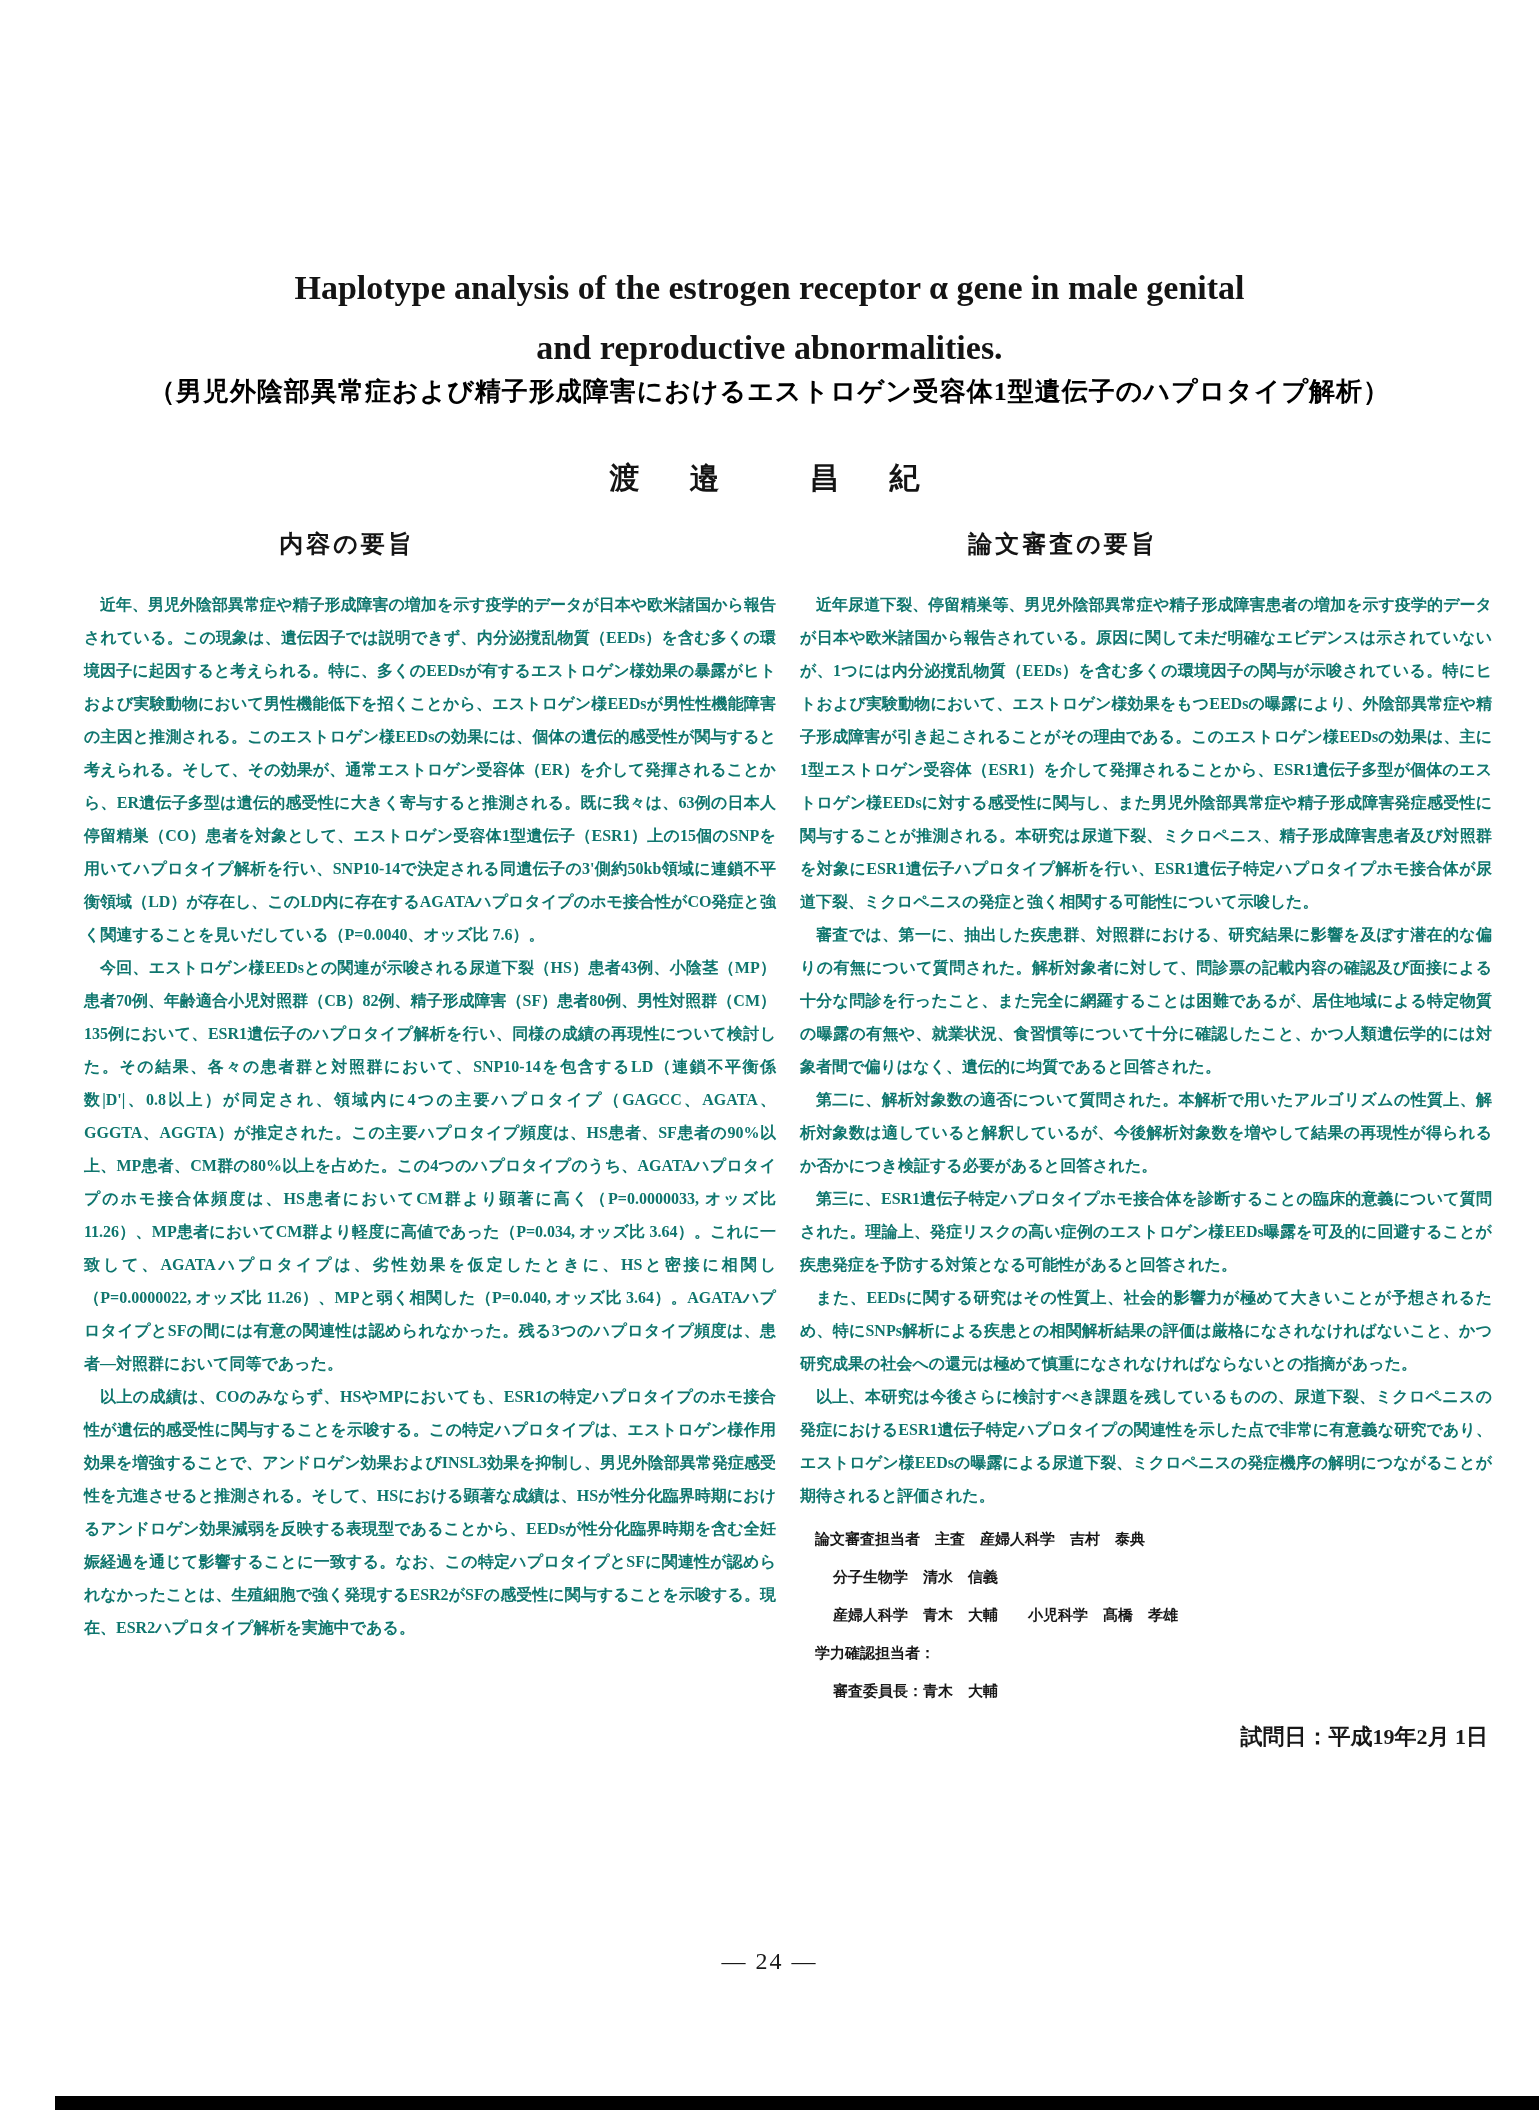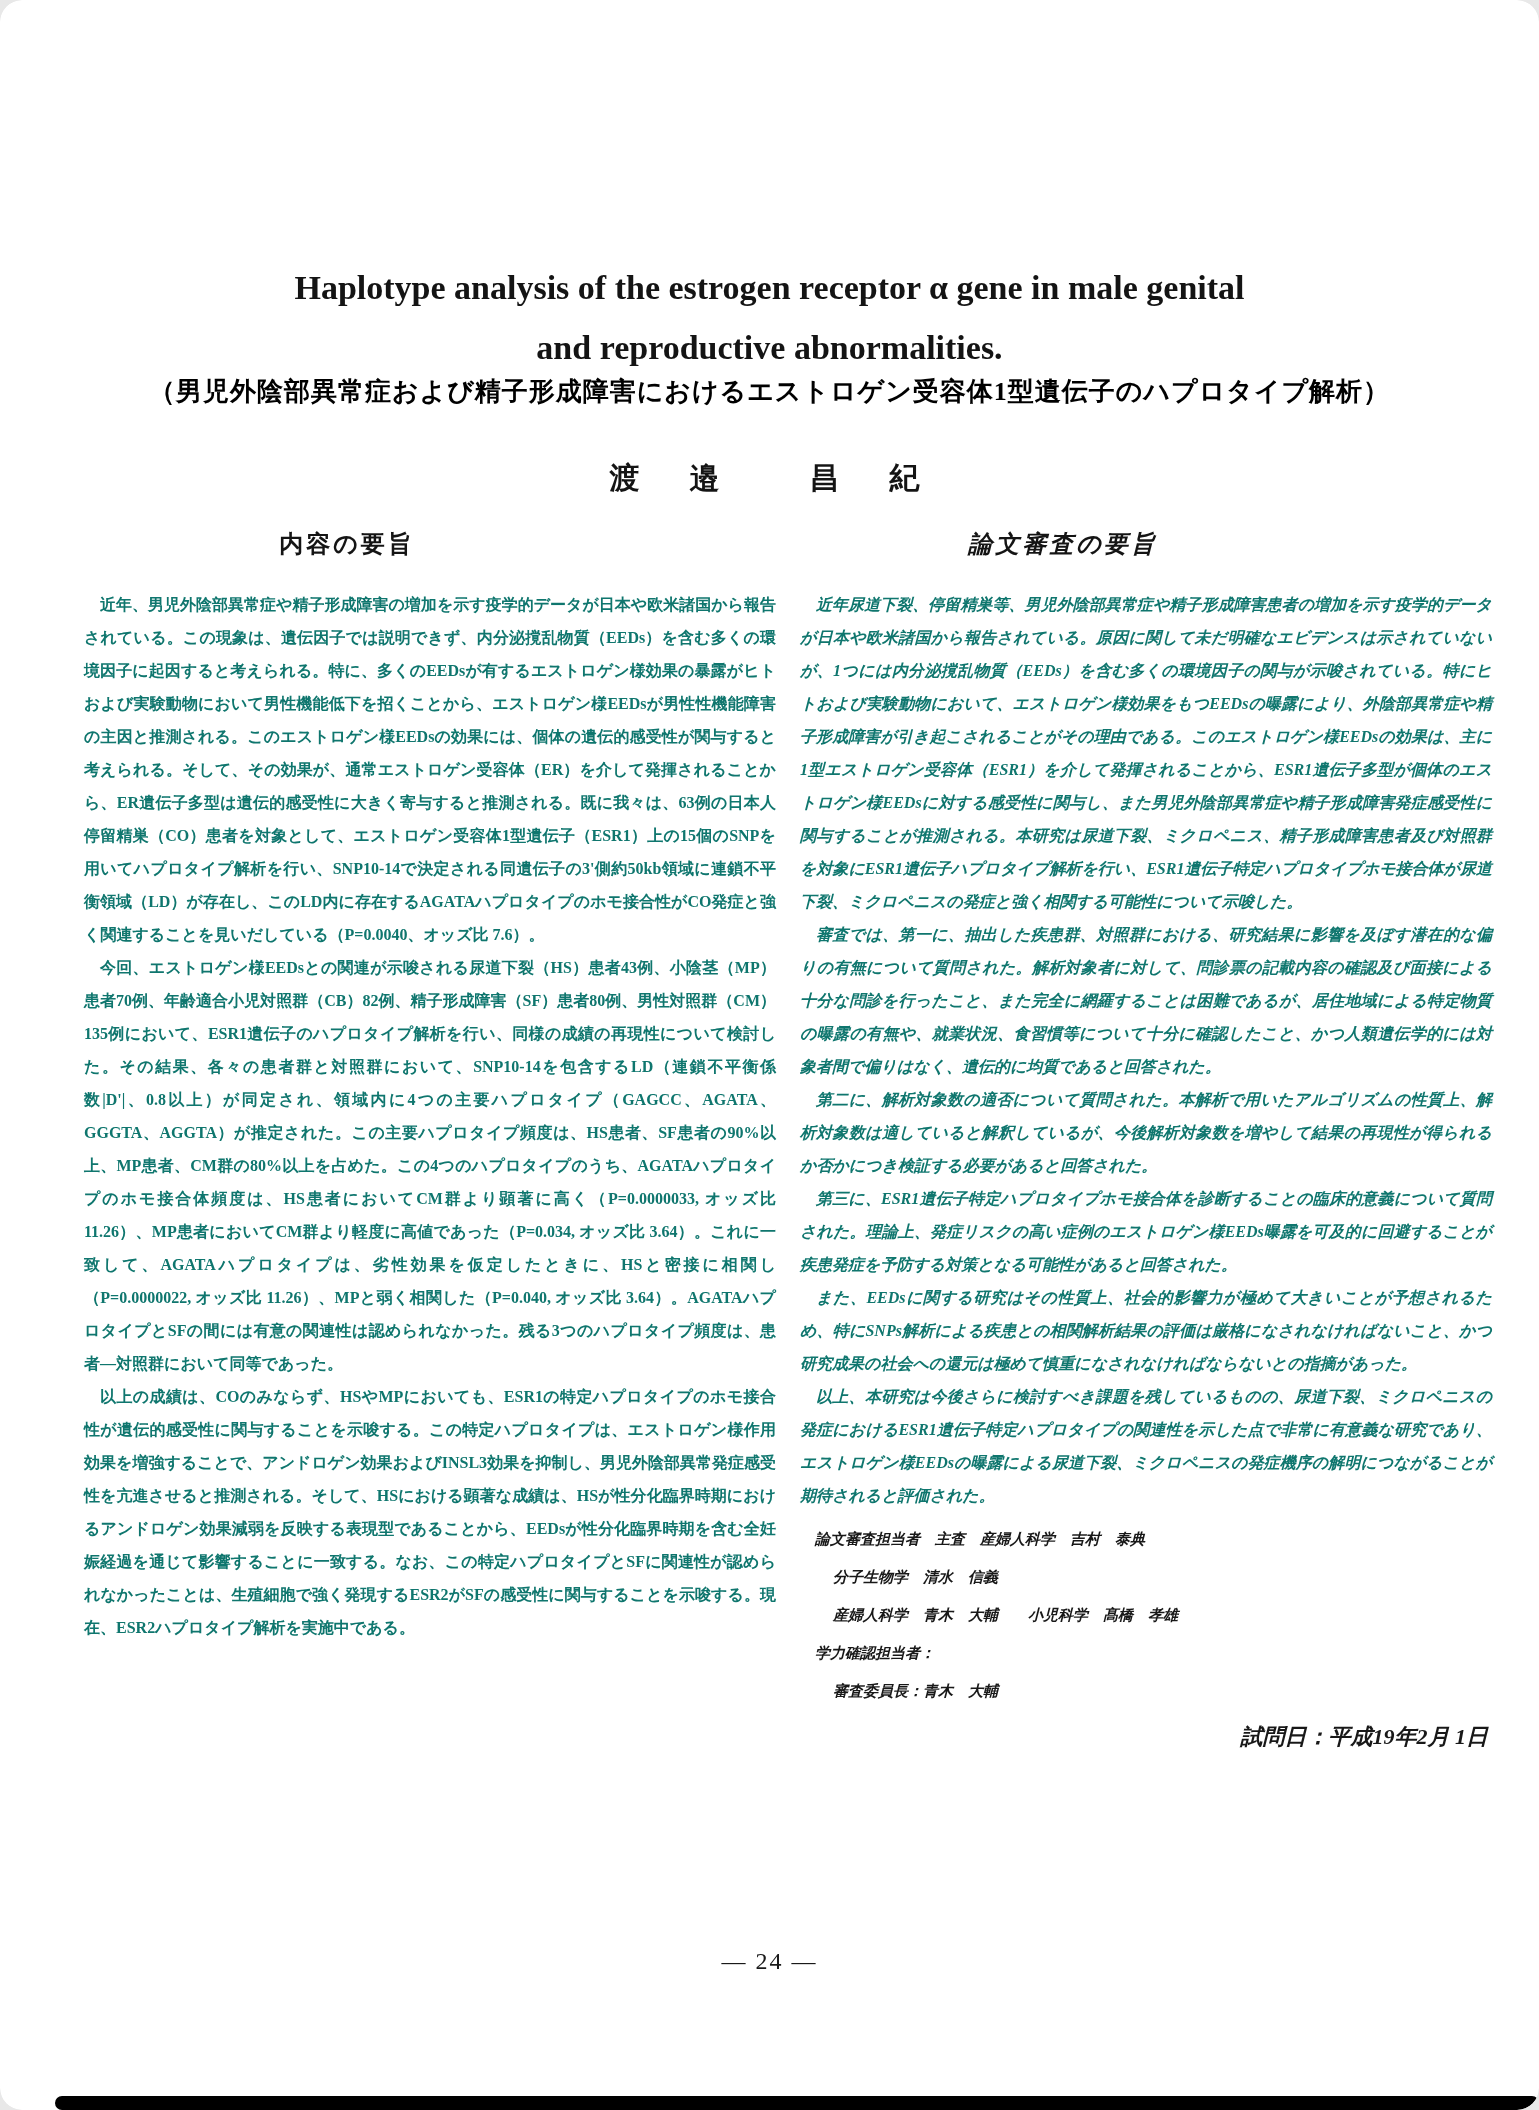--- a/index.html
+++ b/index.html
@@ -1,15 +1,15 @@
 <!DOCTYPE html>
 <html><head>
 <meta charset="utf-8">
 <style>
-  * { margin: 0; padding: 0; box-sizing: border-box; border-radius: 22px; }
+  * { margin: 0; padding: 0; box-sizing: border-box; }
   html, body { background: #e8e8e8; }
   .page {
     position: relative;
     width: 1539px;
     height: 2110px;
     margin: 0 auto;
     background: #ffffff;
     font-family: "Liberation Serif", "DejaVu Serif", serif;
     color: #111;
     overflow: hidden;
@@ -46,21 +46,21 @@
     font-weight: 700;
     letter-spacing: 10px;
     color: #141414;
   }
   .col {
     position: absolute;
     top: 528px;
     width: 692px;
   }
   .col-left  { left: 84px; }
-  .col-right { left: 800px; font-style: italic; }
+  .col-right { left: 800px; }
   .col-heading {
     width: 76%;
     text-align: center;
     font-size: 24px;
     font-weight: 700;
     letter-spacing: 3px;
     margin-bottom: 28px;
     color: #141414;
   }
   .body-text p {

